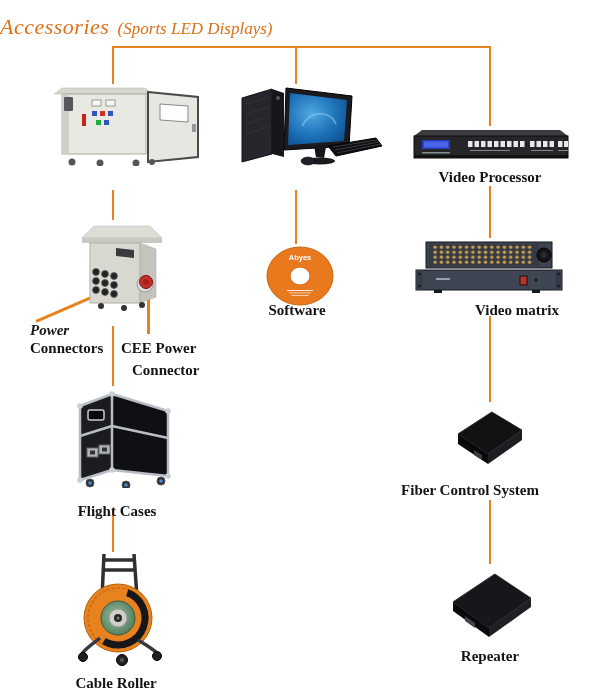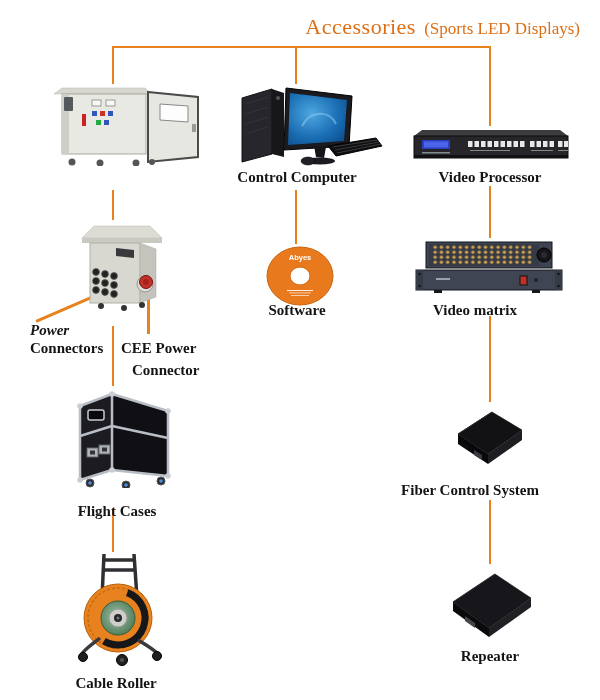--- a/index.html
+++ b/index.html
@@ -1,18 +1,18 @@
 <!DOCTYPE html>
 <html style="--accent: #E8821E; --title-color: #DD6F14; --label-color: #141414;"><head>
 <meta charset="utf-8">
 <style>
   html,body{margin:0;padding:0;background:#fff;}
   .canvas{position:relative;width:600px;height:700px;background:#ffffff;overflow:hidden;
           font-family:"Liberation Serif",serif;}
-  .title-wrap{position:absolute;left:0;top:14px;width:580px;text-align:right;}
+  .title-wrap{position:absolute;left:0;top:14px;width:580px;text-align:left;font-style:italic;}
   .title-main{font-size:22px;color:var(--title-color);letter-spacing:.5px;}
   .title-sub{font-size:17px;color:var(--title-color);}
   .ln{position:absolute;background:var(--accent);}
   .lbl{position:absolute;font-size:15px;font-weight:600;color:var(--label-color);white-space:nowrap;}
   .lbl.c{transform:translateX(-50%);}
   .art{position:absolute;}
 </style>
 </head>
 <body>
 
@@ -78,21 +78,20 @@
     <polygon points="54,9 111,16 108,57 52,61" fill="url(#scrGrad)"></polygon>
     <path d="M66,42 C74,26 94,26 100,40" stroke="#8CCBF2" stroke-width="2" fill="none" opacity="0.55"></path>
     <polygon points="78,62 90,63 88,74 80,73" fill="#15151A"></polygon>
     <ellipse cx="84" cy="77" rx="15" ry="3.5" fill="#1A1A1F"></ellipse>
     <polygon points="92,62 140,54 146,62 100,72" fill="#0E0E10" stroke="#000"></polygon>
     <line x1="97" y1="63" x2="141" y2="56" stroke="#3A3A40"></line>
     <line x1="99" y1="66" x2="143" y2="58" stroke="#3A3A40"></line>
     <line x1="101" y1="69" x2="145" y2="60" stroke="#3A3A40"></line>
     <ellipse cx="72" cy="77" rx="7" ry="4" fill="#202028" stroke="#000" stroke-width="0.5"></ellipse>
   </svg>
-  <div class="lbl c" style="left:297px;top:169px;">Control Computer</div>
 
   <svg class="art" style="left:410px;top:128px;" width="162" height="36" viewBox="0 0 162 36">
     <polygon points="4,8 158,8 150,2 12,2" fill="#3C3C40"></polygon>
     <rect x="4" y="8" width="154" height="22" fill="#26262A" stroke="#0A0A0A"></rect>
     <rect x="4" y="27" width="154" height="3" fill="#111"></rect>
     <rect x="12" y="12" width="28" height="9" fill="#2B3FC0"></rect>
     <rect x="14" y="13.5" width="24" height="6" fill="#4A63E8"></rect>
     <rect x="12" y="24" width="28" height="1.5" fill="#9AA" opacity="0.8"></rect>
     <g fill="#E8E8E8">
       <rect x="58" y="13" width="4.5" height="6"></rect>
@@ -175,21 +174,21 @@
     <circle cx="5.5" cy="34" r="1.2" fill="#111"></circle>
       <circle cx="5.5" cy="46" r="1.2" fill="#111"></circle>
     <circle cx="144.5" cy="34" r="1.2" fill="#111"></circle>
       <circle cx="144.5" cy="46" r="1.2" fill="#111"></circle>
     <rect x="22" y="38" width="14" height="2" fill="#99A2AC"></rect>
     <rect x="106" y="36" width="7" height="9" fill="#C03028" stroke="#111"></rect>
     <circle cx="122" cy="40" r="2" fill="#222"></circle>
     <rect x="20" y="50" width="8" height="3" fill="#16181D"></rect>
       <rect x="118" y="50" width="8" height="3" fill="#16181D"></rect>
   </svg>
-  <div class="lbl c" style="left:475px;top:302px;">Video matrix</div>
+  <div class="lbl c" style="left:517px;top:302px;">Video matrix</div>
 
   <svg class="art" style="left:68px;top:386px;" width="112" height="102" viewBox="0 0 112 102">
     <polygon points="44,8 100,25 100,90 44,84" fill="#101014"></polygon>
     <polygon points="12,20 44,8 44,84 12,94" fill="#1B1B20"></polygon>
     <g fill="none" stroke="#B9BEC6" stroke-width="2.5" stroke-linejoin="round">
       <polygon points="12,20 44,8 100,25 100,90 44,84 12,94"></polygon>
       <line x1="44" y1="8" x2="44" y2="84"></line>
       <polyline points="12,50 44,40 100,52"></polyline>
     </g>
     <rect x="20" y="24" width="16" height="10" rx="2" fill="#08080A" stroke="#C6CAD1" stroke-width="1.5"></rect>

